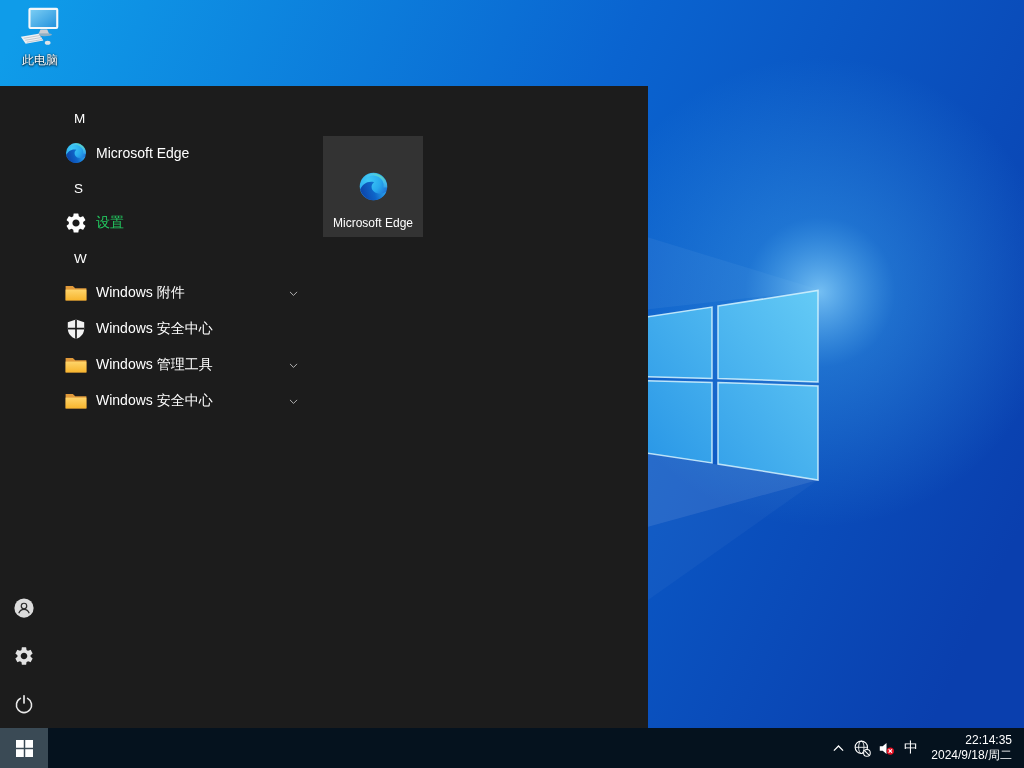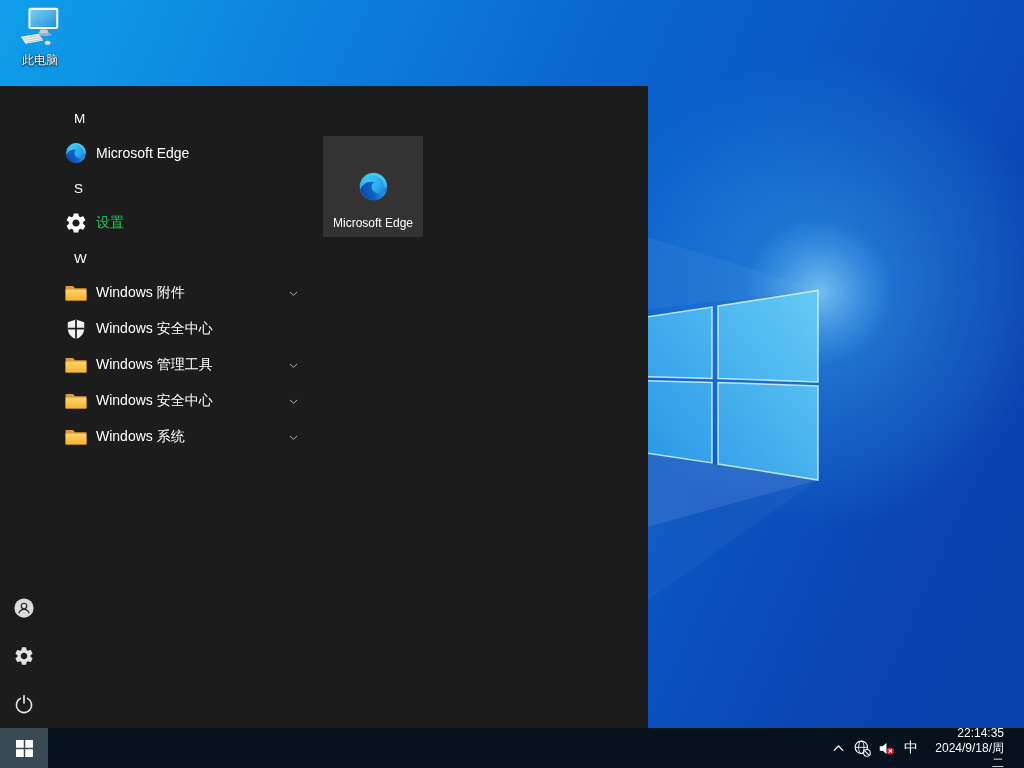--- a/index.html
+++ b/index.html
@@ -51,21 +51,21 @@
     display:flex; align-items:center; justify-content:center; cursor:pointer; }
   .start-btn svg { width:17px; height:17px; }
   .tray { margin-left:auto; display:flex; align-items:center; height:100%; }
   .tray-btn { width:24px; height:40px; border:none; background:none; color:#fff;
     display:flex; align-items:center; justify-content:center; cursor:pointer; }
   .tray-btn svg { width:17px; height:17px; }
   .tray-btn.net svg, .tray-btn.vol svg { width:19px; height:19px; }
   .ime { width:26px; height:40px; border:none; background:none; color:#fff; font-size:14px;
     font-family:"Liberation Sans", sans-serif; cursor:pointer; }
   .clock { width:100px; height:24px; border:none; background:none; color:#fff; cursor:pointer;
-    text-align:right; padding-right:20px; font-size:12px; line-height:15px;
+    text-align:right; padding-right:12px; font-size:12px; line-height:15px;
     display:flex; flex-direction:column; justify-content:center; align-items:flex-end;
     font-family:"Liberation Sans", sans-serif; }
   .hidden-defs { position:absolute; width:0; height:0; overflow:hidden; }
 </style>
 </head>
 <body>
 
 <svg class="hidden-defs" aria-hidden="true">
   <defs>
     <radialGradient id="egBody" cx="30%" cy="28%" r="90%">
@@ -274,29 +274,20 @@
       </div>
       <div class="row app">
         <svg class="ic24">
             <use href="#sym-folder"></use>
           </svg>
         <span class="albl">Windows 安全中心</span>
         <svg class="chev">
             <use href="#sym-chevdown"></use>
           </svg>
       </div>
-      <div class="row app">
-        <svg class="ic24">
-            <use href="#sym-folder"></use>
-          </svg>
-        <span class="albl">Windows 系统</span>
-        <svg class="chev">
-            <use href="#sym-chevdown"></use>
-          </svg>
-      </div>
     </div>
 
     <div class="tile">
       <svg>
           <use href="#sym-edge"></use>
         </svg>
       <div class="tlabel">Microsoft Edge</div>
     </div>
   </div>
 

